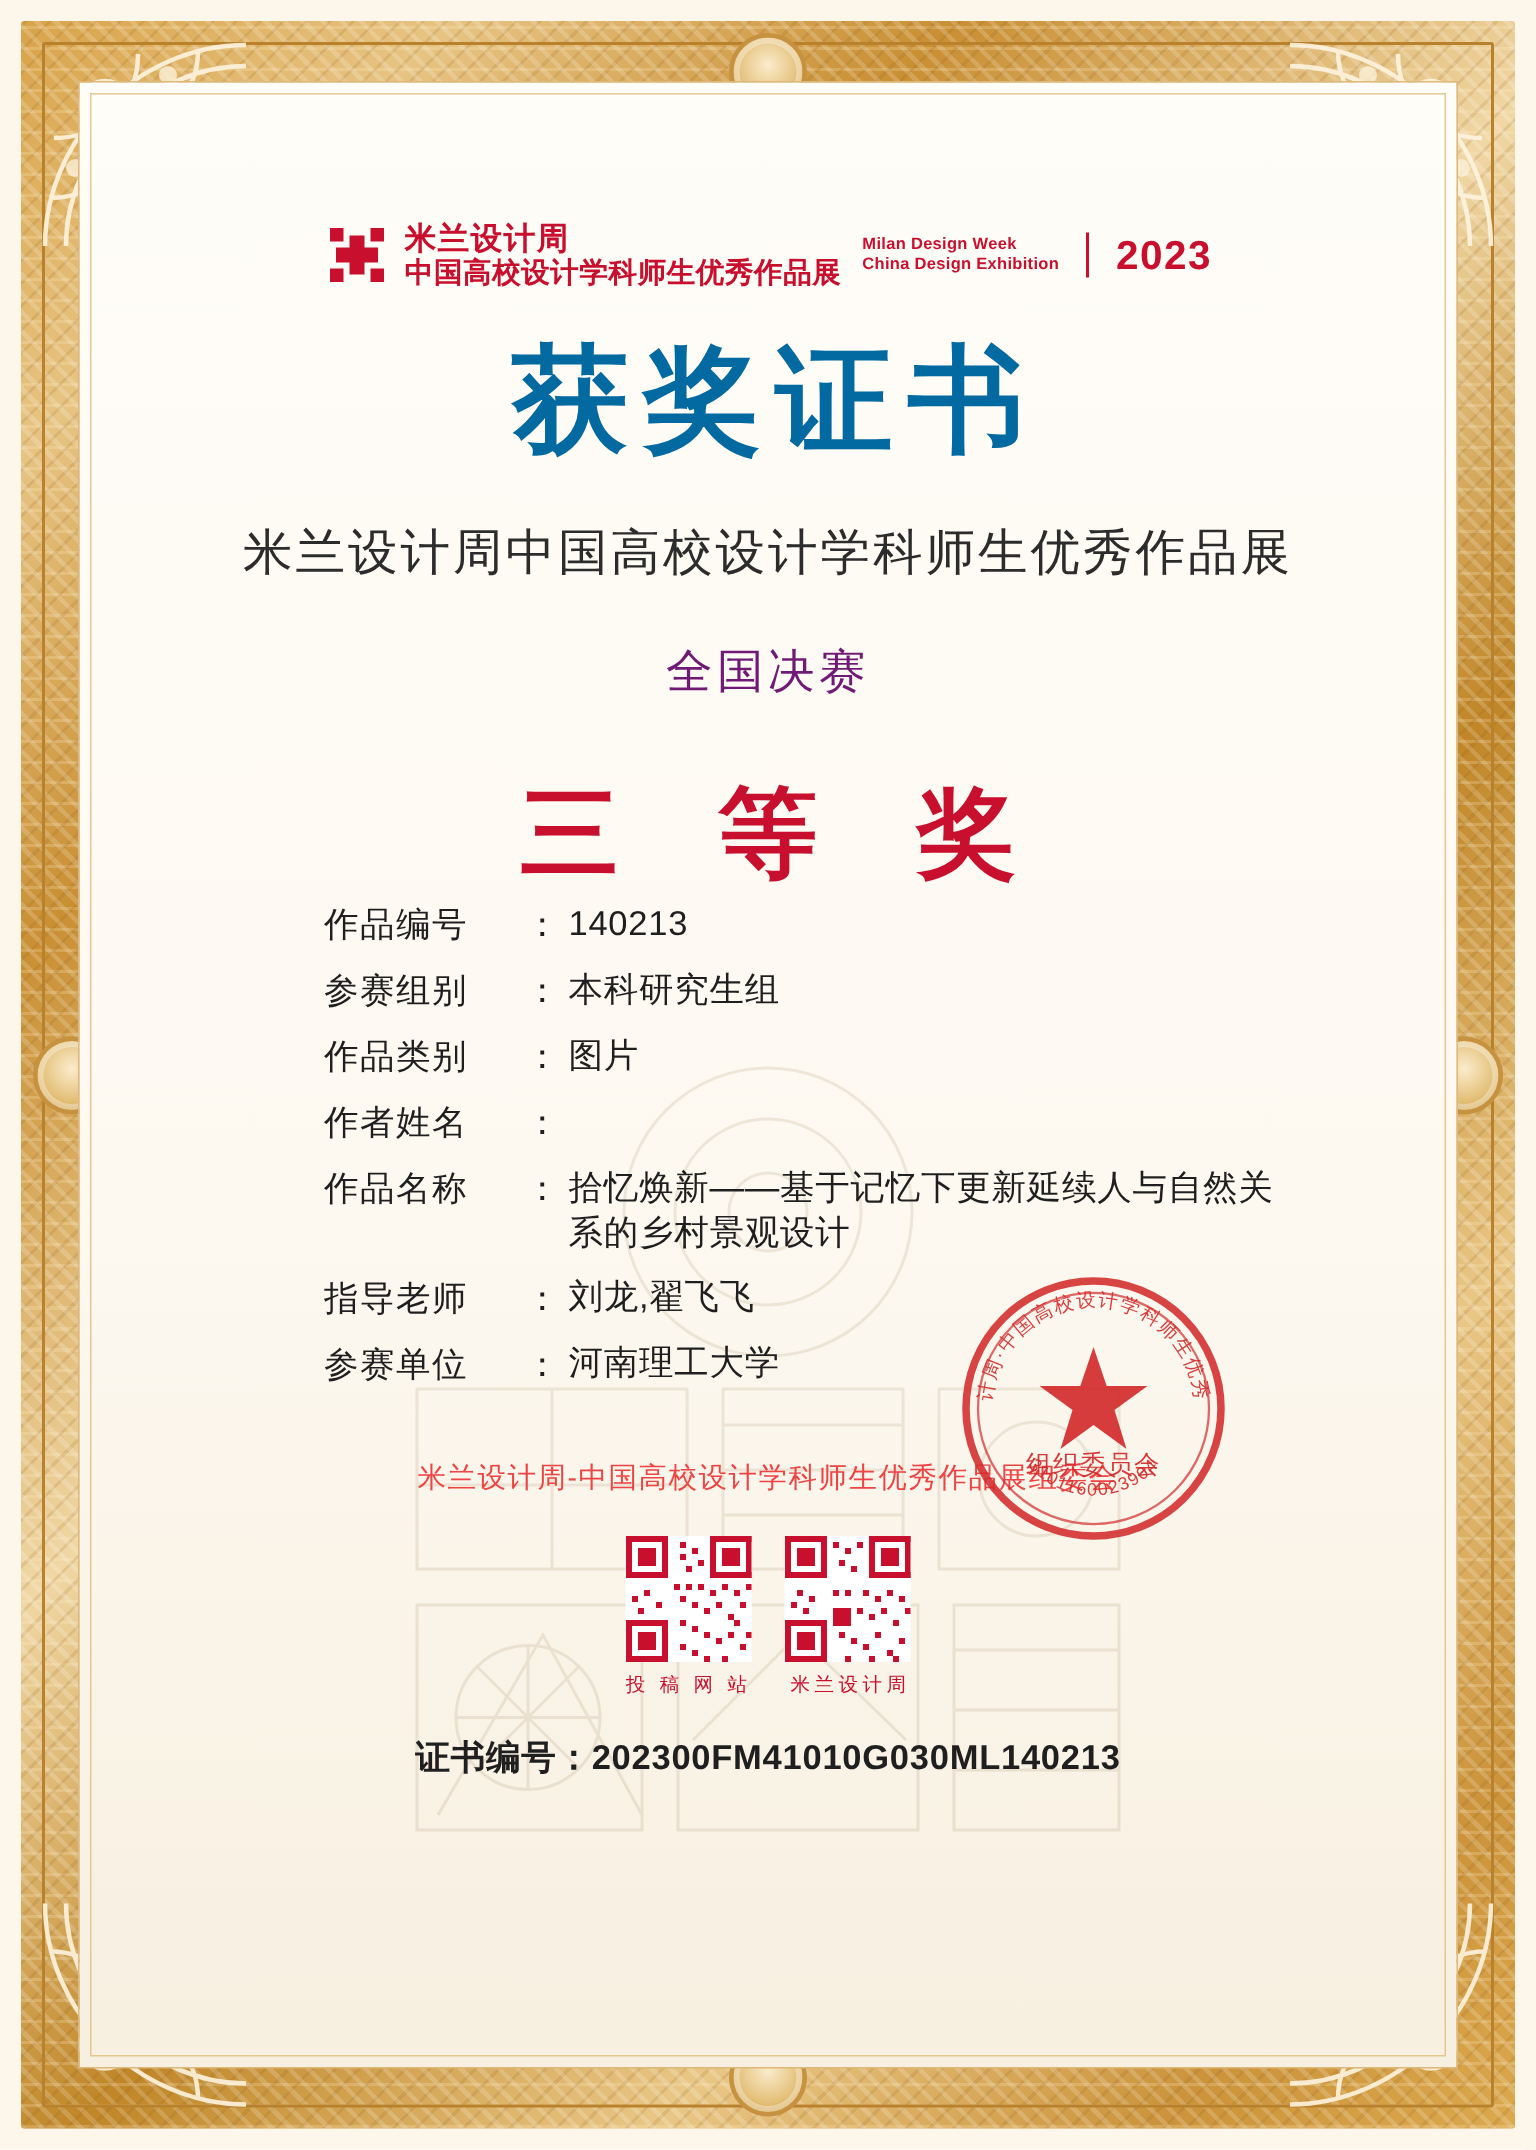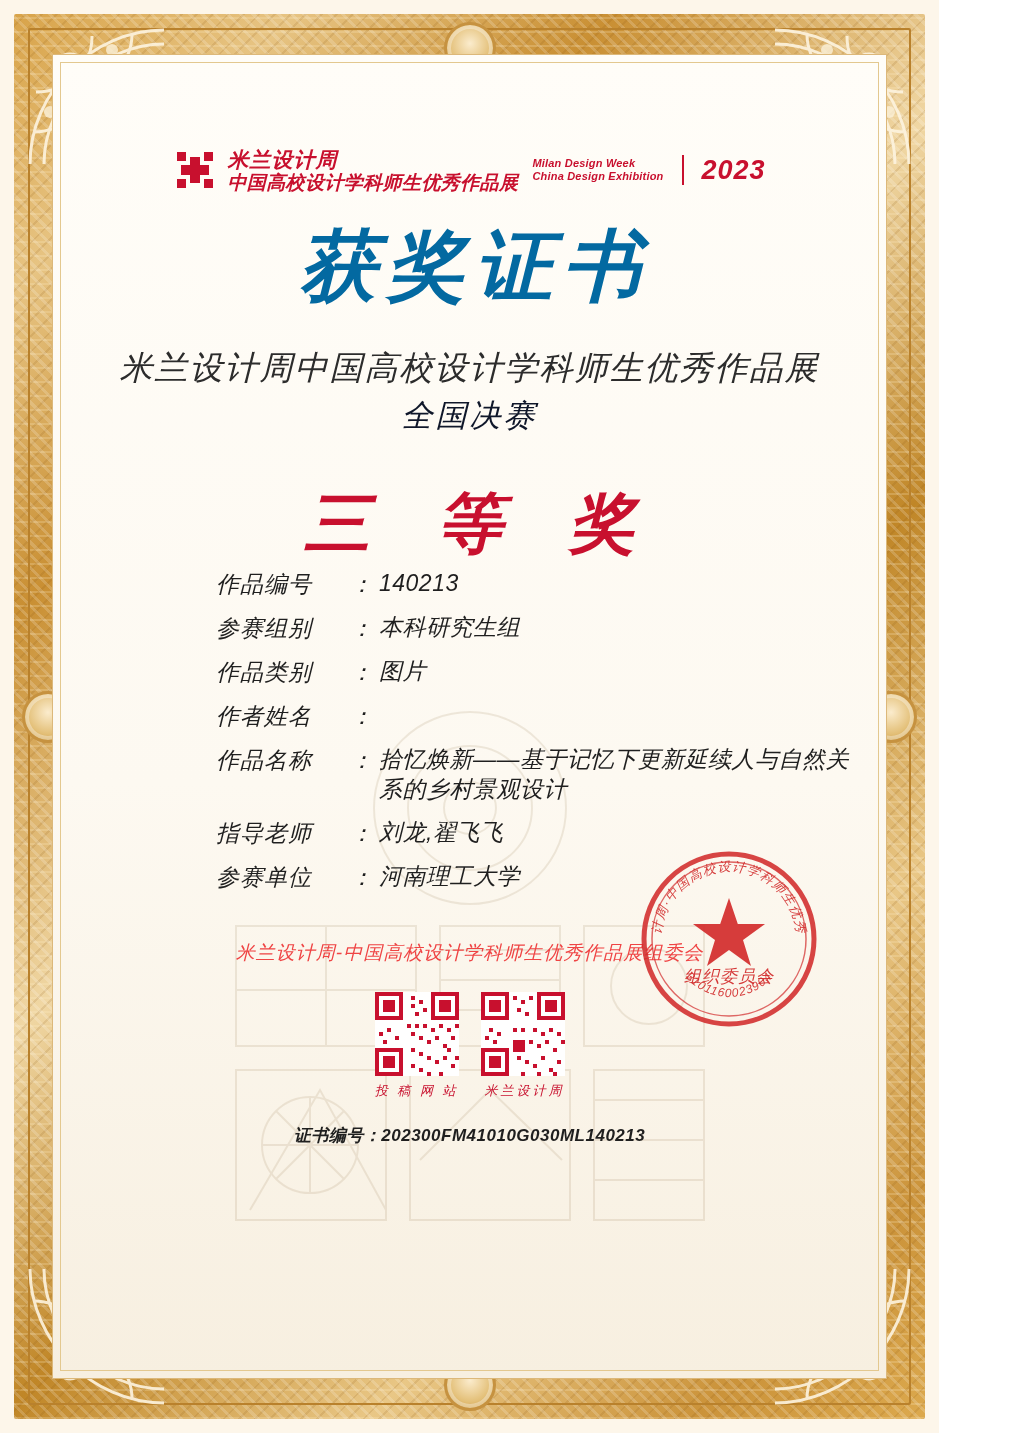--- a/index.html
+++ b/index.html
@@ -9,25 +9,24 @@
   }
   body {
     width: 1024px;
     height: 1433px;
     font-family: "Liberation Sans", "DejaVu Sans", sans-serif;
     overflow: hidden;
   }
 
   .certificate {
     position: relative;
-    width: 939px;
+    width: 1024px;
     height: 1433px;
     background: #fdf6ea;
     box-sizing: border-box;
-    font-style: italic;
   }
 
   
   .frame-outer {
     position: absolute;
     left: 14px; top: 14px; right: 14px; bottom: 14px;
     background:
       linear-gradient(135deg, #d8a349 0%, #e7c483 12%, #c98f33 26%, #f0d7a4 44%,
                       #c08627 60%, #e9c786 76%, #cb933a 90%, #dca94e 100%);
     border-radius: 2px;
@@ -172,23 +171,23 @@
     font-family: "DejaVu Sans", "Liberation Sans", sans-serif;
   }
 
   .subtitle-1 {
     margin-top: 26px;
     font-size: 33px;
     color: #2c2c2c;
     letter-spacing: 2px;
   }
   .subtitle-2 {
-    margin-top: 4px;
+    margin-top: 36px;
     font-size: 31px;
-    color: #0f172a;
+    color: #701a75;
     letter-spacing: 3px;
     text-align: right;
   }
 
   .award {
     margin-top: 42px;
     font-size: 66px;
     font-weight: bold;
     color: #c8102e;
     letter-spacing: 24px;
@@ -271,21 +270,21 @@
   }
   .qr-caption {
     margin-top: 6px;
     font-size: 13px;
     color: #c8102e;
     letter-spacing: 3px;
   }
 
   .cert-no {
     margin-top: 24px;
-    font-size: 17px;
+    font-size: 23px;
     font-weight: bold;
     color: #1f1f1f;
     letter-spacing: .5px;
     text-align: center;
   }
 </style>
 </head>
 <body>
 
 <div class="certificate">

